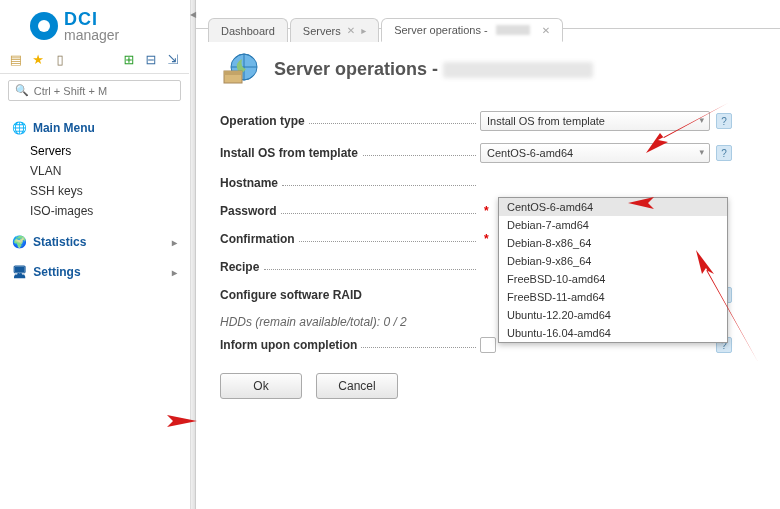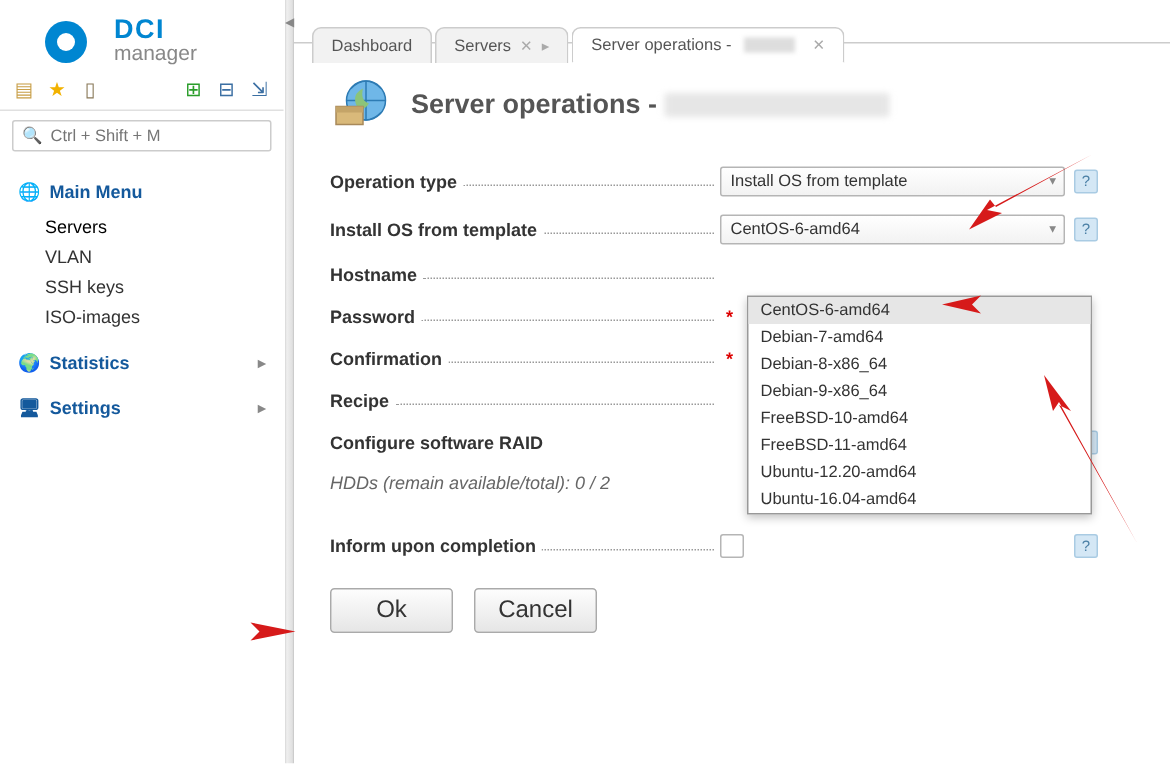--- a/index.html
+++ b/index.html
@@ -1,19 +1,19 @@
 <!DOCTYPE html>
 <html><head>
 <meta charset="utf-8">
 <style>
 * { box-sizing: border-box; margin: 0; padding: 0; }
 body { font-family: Arial, sans-serif; font-size: 12px; color: #333; background: #fff; width: 780px; height: 509px; overflow: hidden; position: relative; }
 .container { display: flex; height: 509px; }
 .sidebar { width: 190px; background: #fff; border-right: 1px solid #fff; }
-.logo { padding: 10px 15px 5px 30px; display: flex; align-items: flex-end; gap: 18px; }
+.logo { padding: 10px 15px 5px 30px; display: flex; align-items: center; gap: 6px; }
 .logo-circle { width: 28px; height: 28px; background: #0086d1; border-radius: 50%; position: relative; }
 .logo-circle::after { content: ''; position: absolute; width: 12px; height: 12px; background: #fff; border-radius: 50%; top: 8px; left: 8px; }
 .logo-text { display: flex; flex-direction: column; line-height: 1; }
 .logo-dci { font-size: 18px; font-weight: bold; color: #0086d1; letter-spacing: 1px; }
 .logo-mgr { font-size: 14px; color: #888; }
 .mini-toolbar { display: flex; gap: 6px; padding: 4px 8px 6px; align-items: center; border-bottom: 1px solid #e0e0e0; }
 .mini-toolbar .spacer { flex: 1; }
 .tb-btn { width: 16px; height: 16px; display: flex; align-items: center; justify-content: center; font-size: 13px; cursor: pointer; }
 .search-box { margin: 6px 8px; border: 1px solid #ccc; border-radius: 2px; display: flex; align-items: center; padding: 3px 6px; gap: 5px; }
 .search-box input { border: none; outline: none; flex: 1; font-size: 11px; color: #888; }
@@ -40,23 +40,23 @@
 .form-label { width: 260px; color: #333; position: relative; white-space: nowrap; font-weight: bold; }
 .form-label::after { content: ''; position: absolute; bottom: 4px; left: var(--dot-start, 100px); right: 4px; border-bottom: 1px dotted #999; }
 .form-label.nodots::after { display: none; }
 .req { color: #d00; font-weight: bold; margin-left: 4px; position: relative; z-index: 1; background: #fff; }
 .label-text { background: #fff; position: relative; z-index: 1; padding-right: 4px; }
 .form-ctrl { width: 230px; }
 .select { border: 1px solid #b5b5b5; border-radius: 2px; background: linear-gradient(#fff, #f2f2f2); padding: 3px 20px 3px 6px; font-size: 11px; color: #333; position: relative; }
 .select::after { content: '▾'; position: absolute; right: 5px; top: 3px; color: #888; font-size: 9px; }
 .chk { width: 16px; height: 16px; border: 1px solid #b5b5b5; border-radius: 2px; background: #fff; }
 .help { width: 16px; height: 16px; background: #d4e7f5; border: 1px solid #a9cbe3; border-radius: 2px; color: #4a7fa5; font-size: 10px; display: flex; align-items: center; justify-content: center; margin-left: 6px; cursor: pointer; }
-.hdd-note { font-style: italic; color: #666; margin: 4px 0 27px; }
+.hdd-note { font-style: italic; color: #666; margin: 4px 0 8px; }
 .buttons { display: flex; gap: 14px; margin-top: 20px; }
-.btn { border: 1px solid #aaa; border-radius: 3px; padding: 5px 0; width: 82px; text-align: center; background: linear-gradient(#fdfdfd, #e6e6e6); cursor: pointer; font-size: 16px; }
+.btn { border: 1px solid #aaa; border-radius: 3px; padding: 5px 0; width: 82px; text-align: center; background: linear-gradient(#fdfdfd, #e6e6e6); cursor: pointer; font-size: 12px; }
 .dropdown-list { position: absolute; border: 1px solid #999; background: #fff; box-shadow: 0 2px 6px rgba(0,0,0,0.25); font-size: 11px; z-index: 100; }
 .dropdown-list .opt { padding: 3px 8px; cursor: pointer; }
 .dropdown-list .opt.sel { background: #e6e6e6; }
 .arrow-an { position: absolute; z-index: 200; pointer-events: none; }
 .tab-blur { display: inline-block; width: 34px; height: 10px; background: #ddd; filter: blur(1.5px); margin-left: 2px; }
 </style>
 </head>
 <body>
 
 <div class="container">

